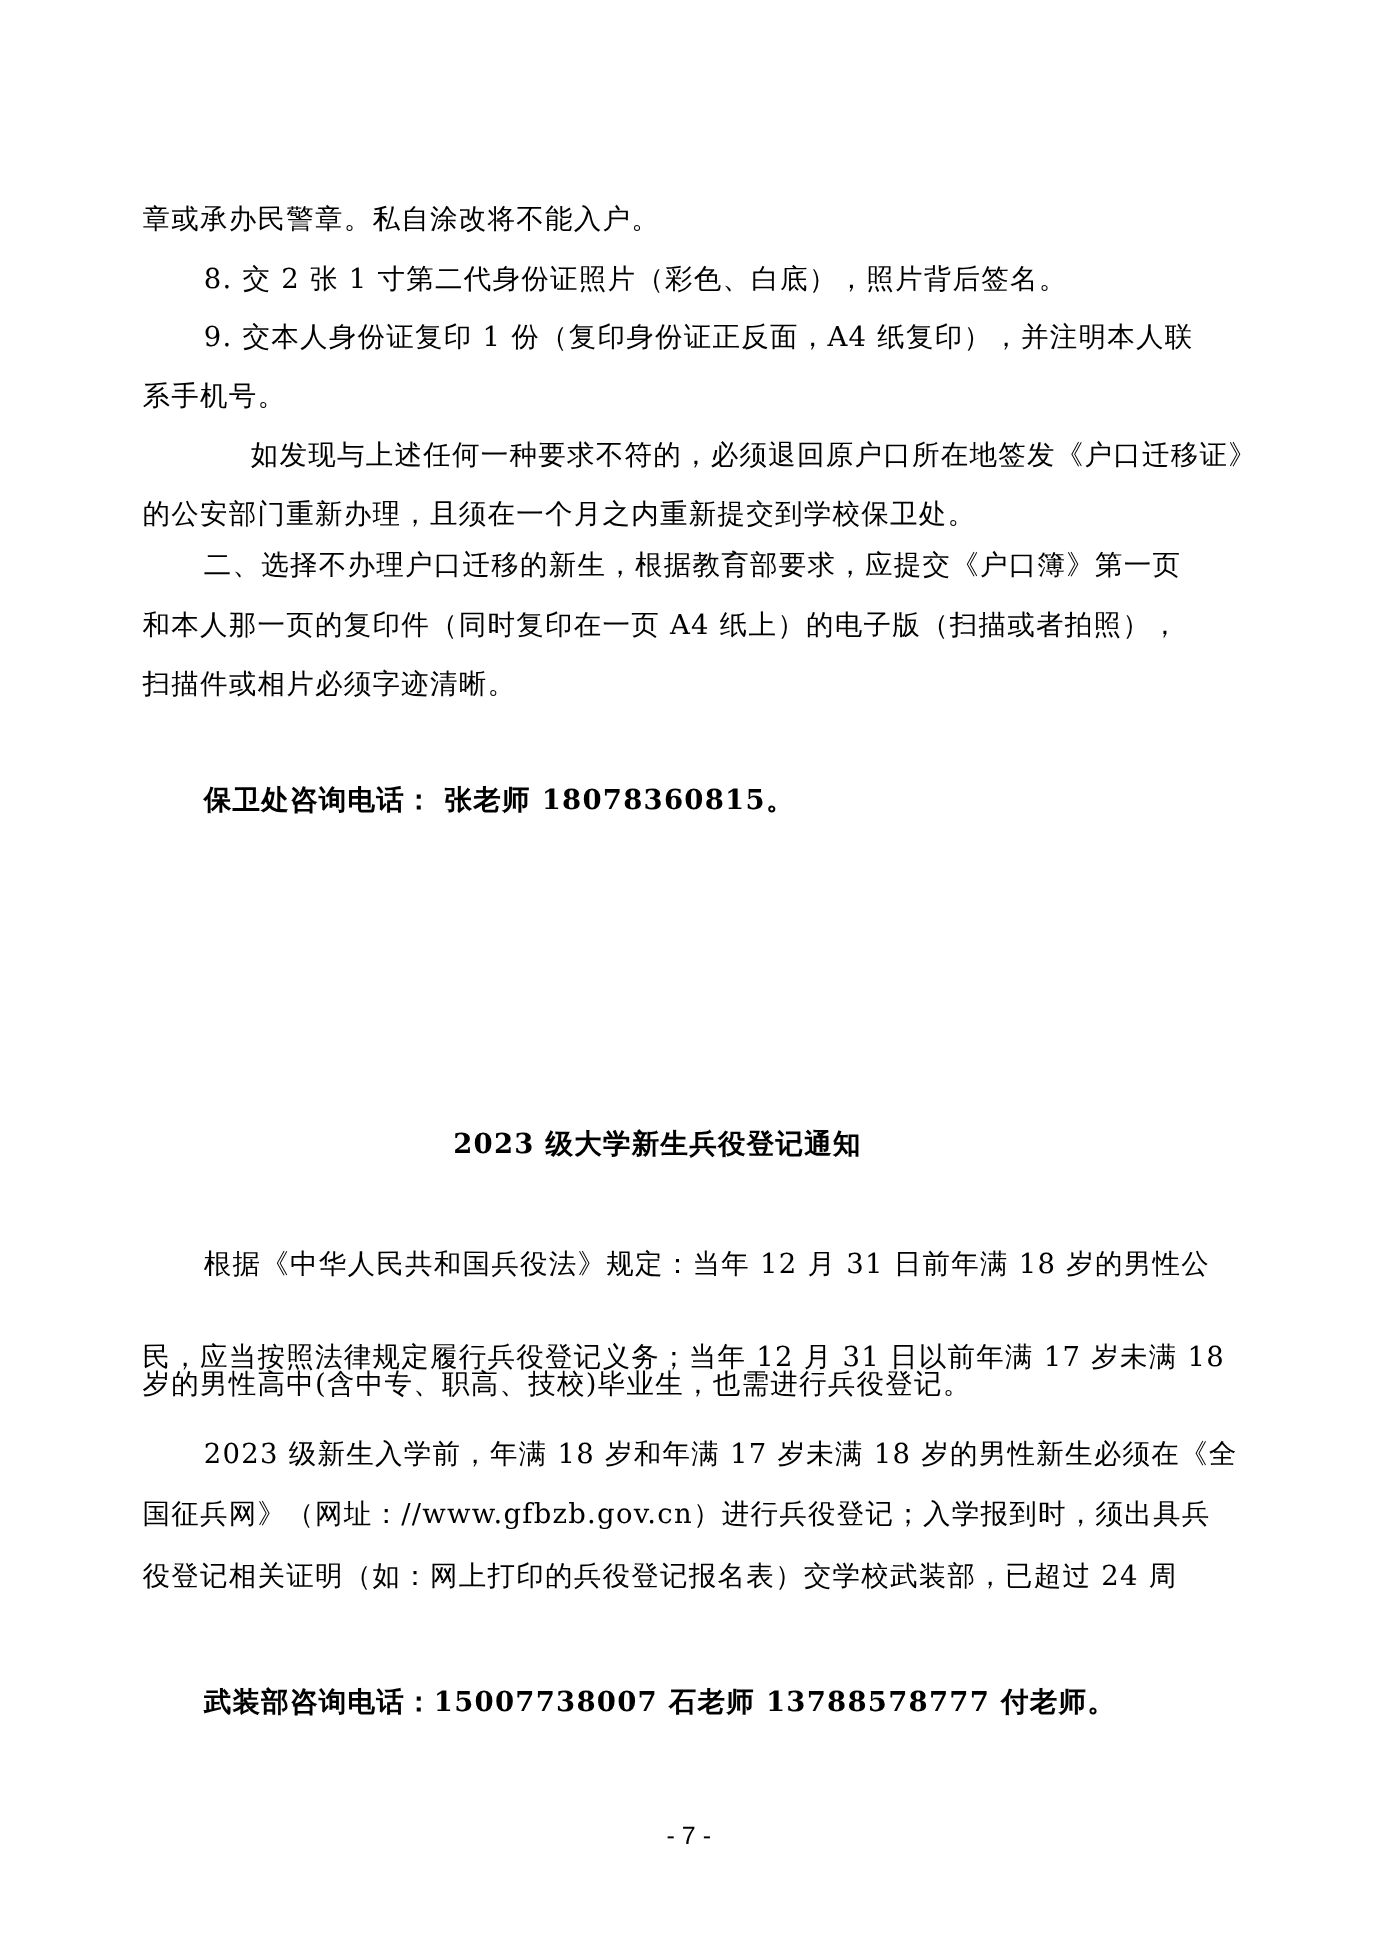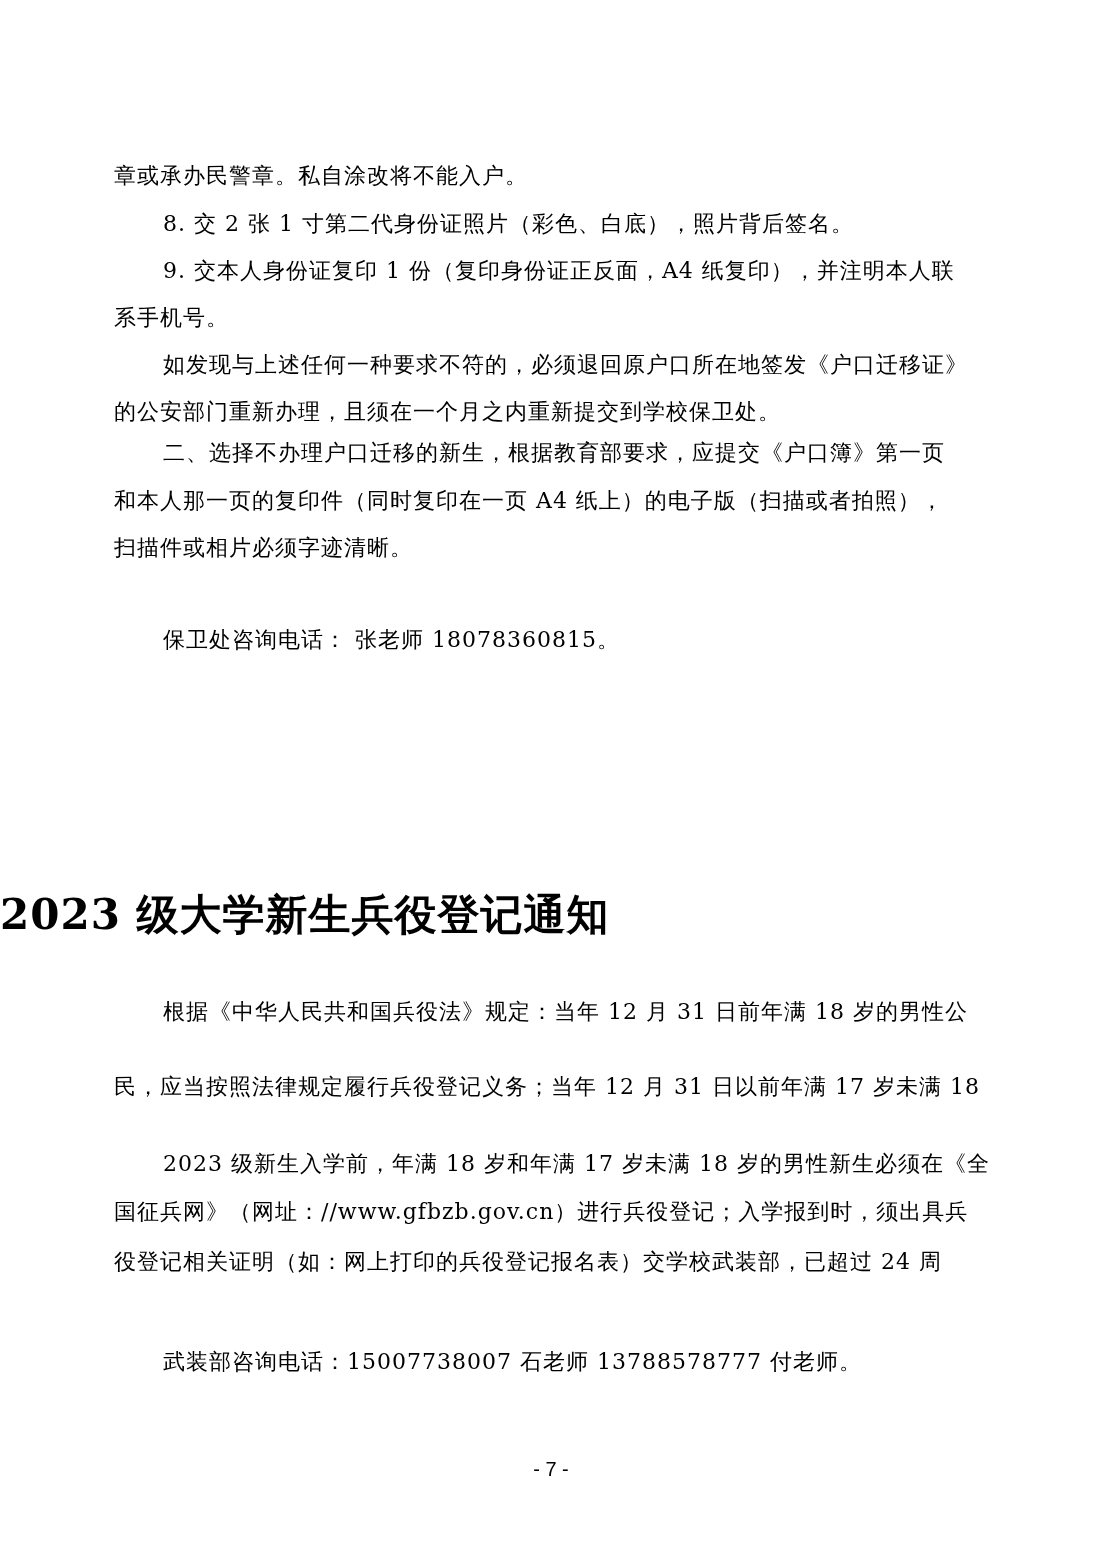--- a/index.html
+++ b/index.html
@@ -25,28 +25,29 @@
       position: absolute;
       left: 114px;
       width: 880px;
       font-size: 22px;
       line-height: 30px;
       white-space: nowrap;
       letter-spacing: 1px;
     }
     .indent { left: 163px; }
     .bold {
-      font-weight: normal;
+      font-weight: bold;
     }
     .title {
       position: absolute;
       left: 0;
       width: 1052px;
+      text-align: center;
       top: 893px;
-      font-size: 42px;
+      font-size: 22px;
       line-height: 44px;
       font-weight: bold;
       letter-spacing: 1px;
     }
     .page-number {
       position: absolute;
       left: 0;
       width: 1102px;
       text-align: center;
       top: 1457px;
@@ -57,32 +58,33 @@
   </style>
 </head>
 <body>
 
 <div class="page">
 
   <div class="line" style="top:161px;">章或承办民警章。私自涂改将不能入户。</div>
   <div class="line indent" style="top:209px;">8. 交 2 张 1 寸第二代身份证照片（彩色、白底），照片背后签名。</div>
   <div class="line indent" style="top:256px;">9. 交本人身份证复印 1 份（复印身份证正反面，A4 纸复印），并注明本人联</div>
   <div class="line" style="top:303px;">系手机号。</div>
-  <div class="line indent" style="top:350px;">如发现与上述任何一种要求不符的，必须退回原户口所在地签发《户口迁移证》</div>
+  <div class="line indent" style="top:350px;text-align:center;">如发现与上述任何一种要求不符的，必须退回原户口所在地签发《户口迁移证》</div>
   <div class="line" style="top:397px;">的公安部门重新办理，且须在一个月之内重新提交到学校保卫处。</div>
   <div class="line indent" style="top:438px;">二、选择不办理户口迁移的新生，根据教育部要求，应提交《户口簿》第一页</div>
   <div class="line" style="top:486px;">和本人那一页的复印件（同时复印在一页 A4 纸上）的电子版（扫描或者拍照），</div>
   <div class="line" style="top:533px;">扫描件或相片必须字迹清晰。</div>
 
   <div class="line indent bold" style="top:625px;">保卫处咨询电话：  张老师 18078360815。</div>
 
   <div class="title">2023 级大学新生兵役登记通知</div>
 
   <div class="line indent" style="top:997px;">根据《中华人民共和国兵役法》规定：当年 12 月 31 日前年满 18 岁的男性公</div>
   <div class="line" style="top:1072px;">民，应当按照法律规定履行兵役登记义务；当年 12 月 31 日以前年满 17 岁未满 18</div>
+  <div class="line" style="top:1093px;">岁的男性高中(含中专、职高、技校)毕业生，也需进行兵役登记。</div>
   <div class="line indent" style="top:1149px;">2023 级新生入学前，年满 18 岁和年满 17 岁未满 18 岁的男性新生必须在《全</div>
   <div class="line" style="top:1197px;">国征兵网》（网址：//www.gfbzb.gov.cn）进行兵役登记；入学报到时，须出具兵</div>
   <div class="line" style="top:1247px;">役登记相关证明（如：网上打印的兵役登记报名表）交学校武装部，已超过 24 周</div>
 
   <div class="line indent bold" style="top:1347px;">武装部咨询电话：15007738007 石老师  13788578777 付老师。</div>
 
   <div class="page-number">- 7 -</div>
 
 </div>
 

